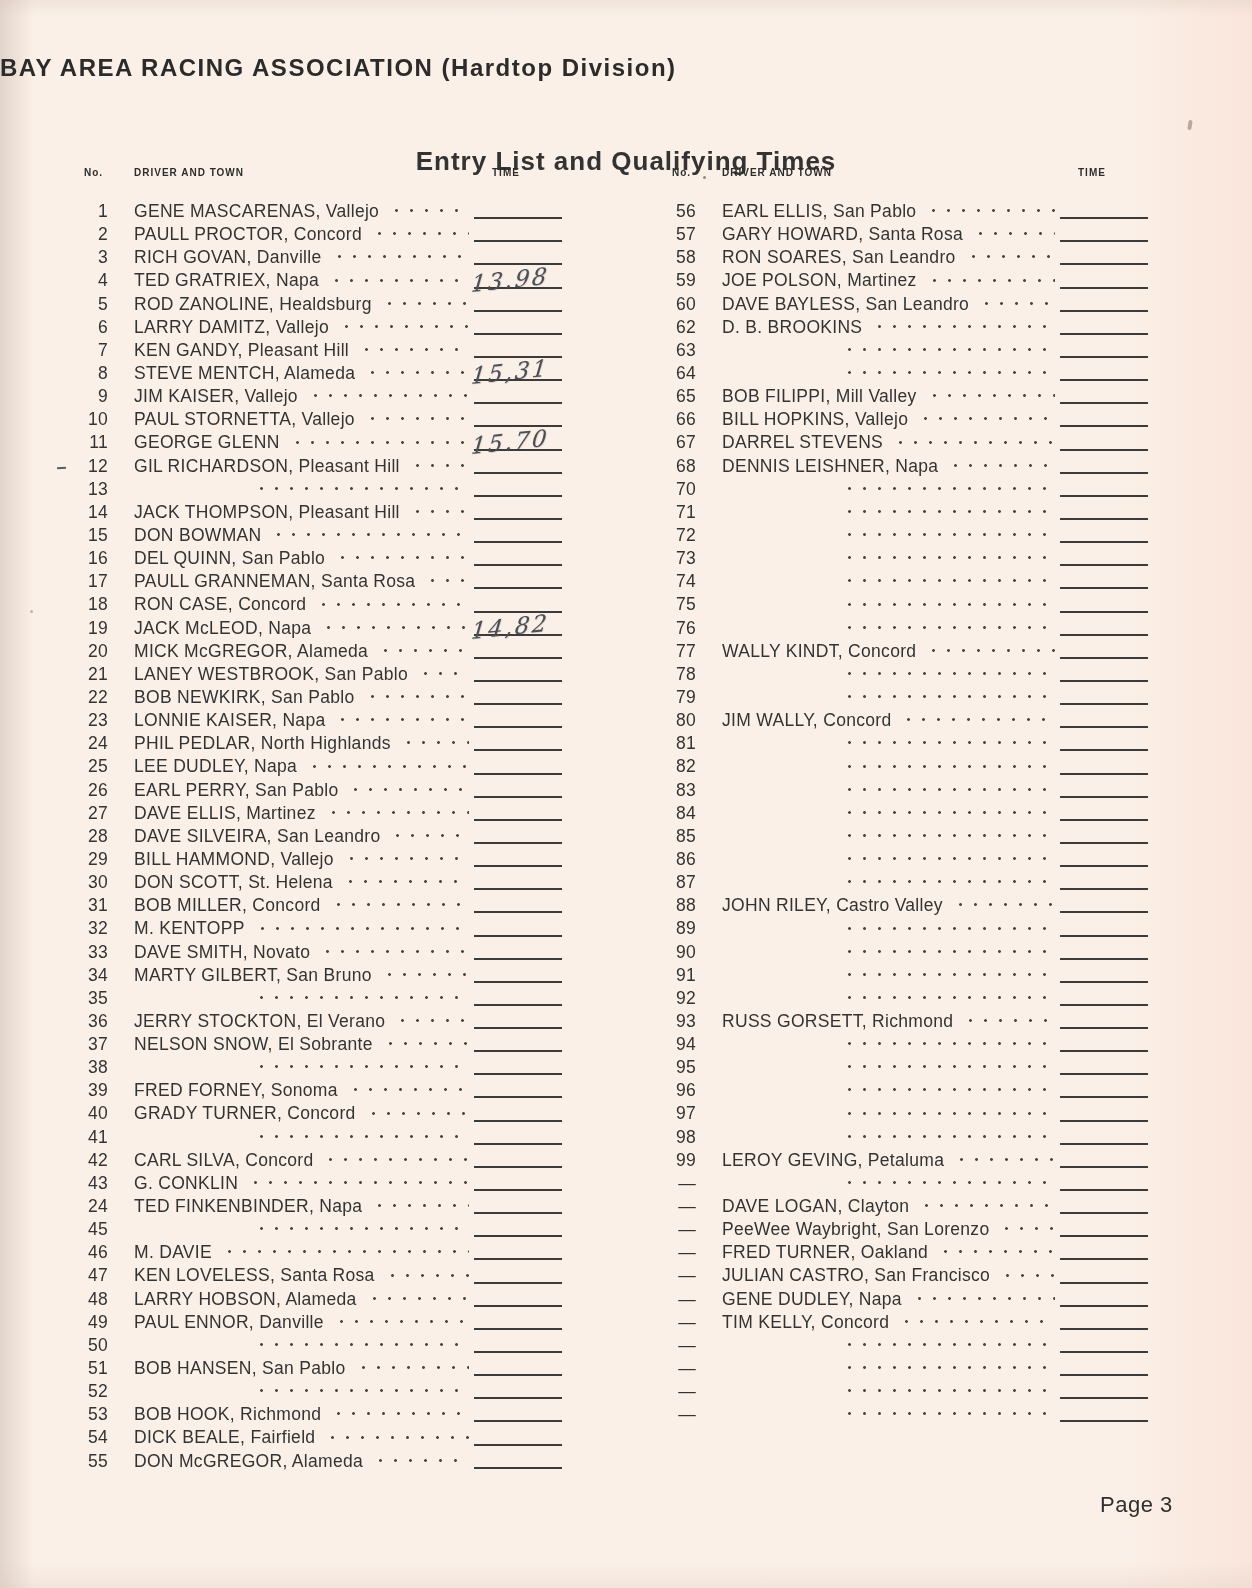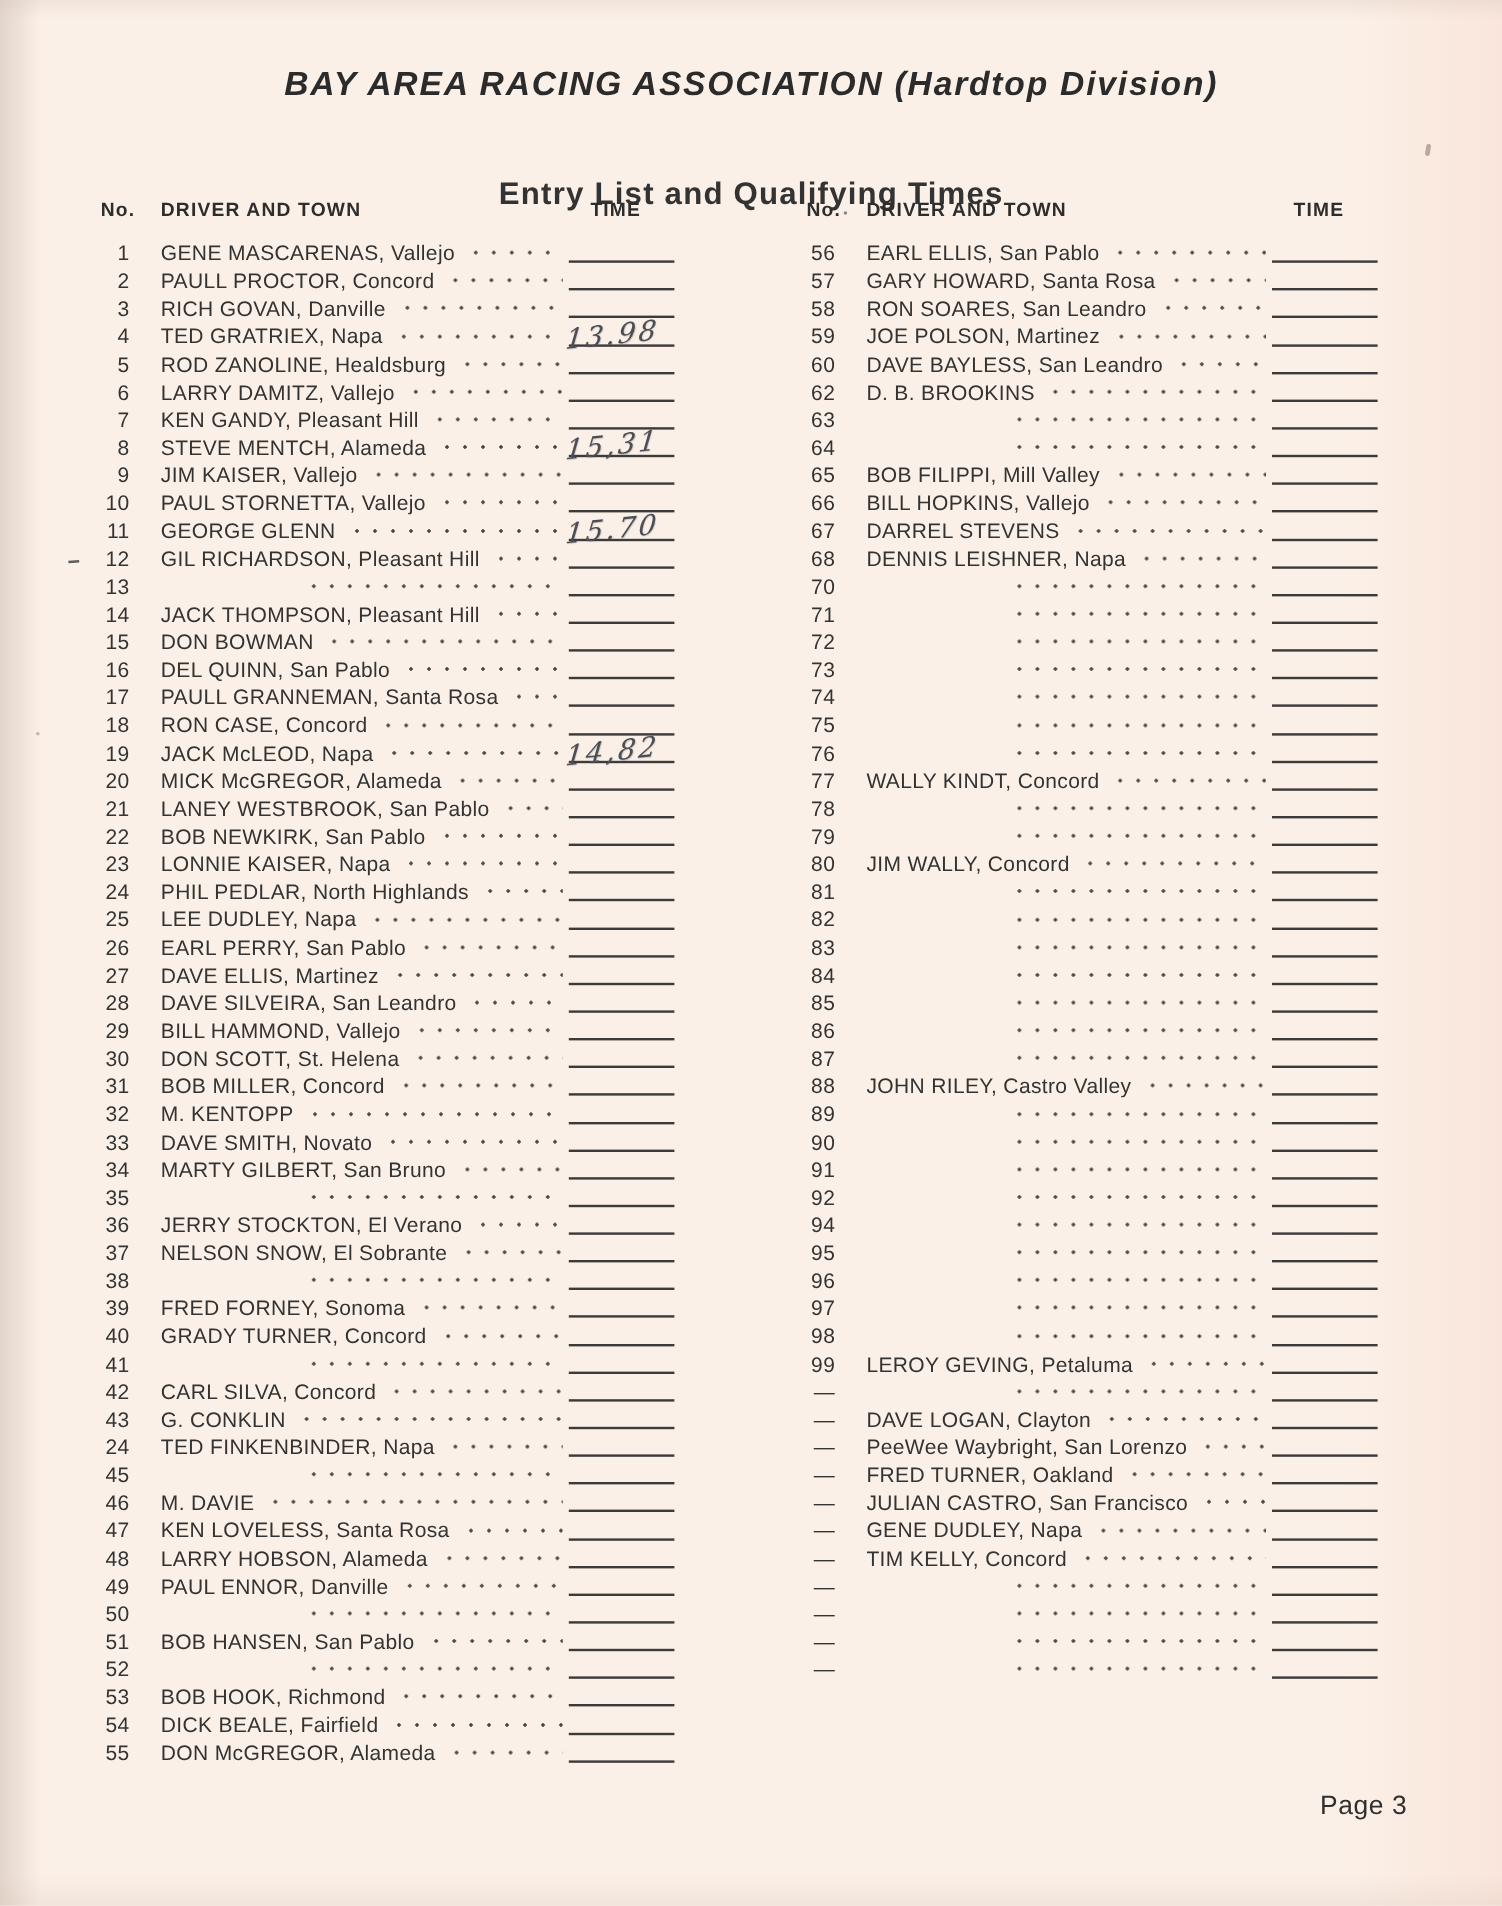--- a/index.html
+++ b/index.html
@@ -23,30 +23,30 @@
   .speck-1 { position:absolute; left:1188px; top:120px; width:4px; height:10px;
              background:#b9aa9e; border-radius:2px; transform:rotate(9deg);}
   .speck-2 { position:absolute; left:703px; top:176px; width:3px; height:3px;
              background:#8a8a8a; border-radius:50%;}
   .speck-3 { position:absolute; left:57px; top:467px; width:9px; height:2px;
              background:#5c5c5c; transform:rotate(-4deg);}
   .speck-4 { position:absolute; left:30px; top:610px; width:3px; height:3px; background:#c4b4a8; border-radius:50%;}
 
   .title {
     position:absolute; top:54px; left:0; width:100%;
-    text-align:center; font-size:28px; font-weight:700;
-    letter-spacing:1.5px; color:#2b2b2b;font-style:italic;
+    font-size:24px; font-weight:700;
+    letter-spacing:1.5px; color:#2b2b2b;
   }
   .subtitle {
     position:absolute; top:110px; left:0; width:100%;
     text-align:center; font-size:26px; font-weight:700;
     letter-spacing:1px; color:#333;margin-top:36px;
   }
 
-  .colhead { position:absolute; top:167px; display:flex; font-size:16px;
+  .colhead { position:absolute; top:167px; display:flex; font-size:10px;
              font-weight:700; letter-spacing:1px; color:#2d2d2d; }
   .colhead.left  { left:68px;  width:494px; }
   .colhead.right { left:656px; width:492px; }
   .colhead .h-no     { width:40px; text-align:left; padding-left:16px; box-sizing:border-box; flex-shrink:0; }
   .colhead .h-driver { margin-left:26px; flex:1; }
   .colhead .h-time   { width:88px; flex-shrink:0; text-align:left; padding-left:18px; box-sizing:border-box;}
 
   .entry-col { position:absolute; top:200px; }
   .entry-col.left  { left:68px;  width:494px; }
   .entry-col.right { left:656px; width:492px; }
@@ -813,20 +813,28 @@
     </span>
   </div>
     <div class="row empty">
     <span class="no">92</span>
     <span class="name"></span>
     <span class="dots"></span>
     <span class="line">
       
     </span>
   </div>
+    <div class="row">
+    <span class="no">93</span>
+    <span class="name">RUSS GORSETT, Richmond</span>
+    <span class="dots"></span>
+    <span class="line">
+      
+    </span>
+  </div>
     <div class="row empty">
     <span class="no">94</span>
     <span class="name"></span>
     <span class="dots"></span>
     <span class="line">
       
     </span>
   </div>
     <div class="row empty">
     <span class="no">95</span>

